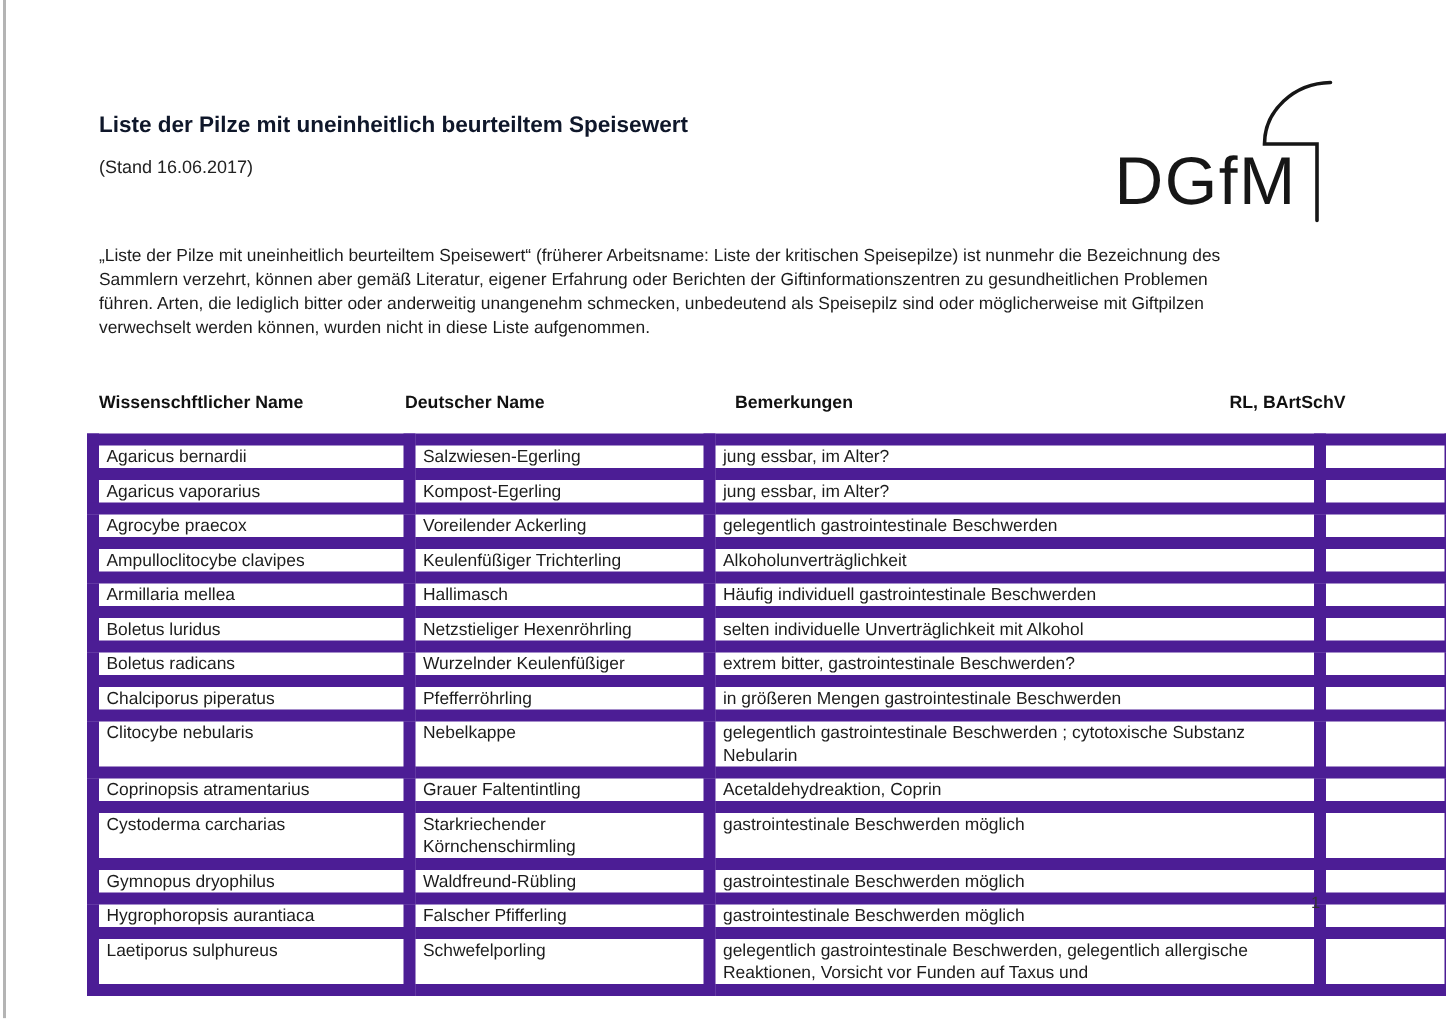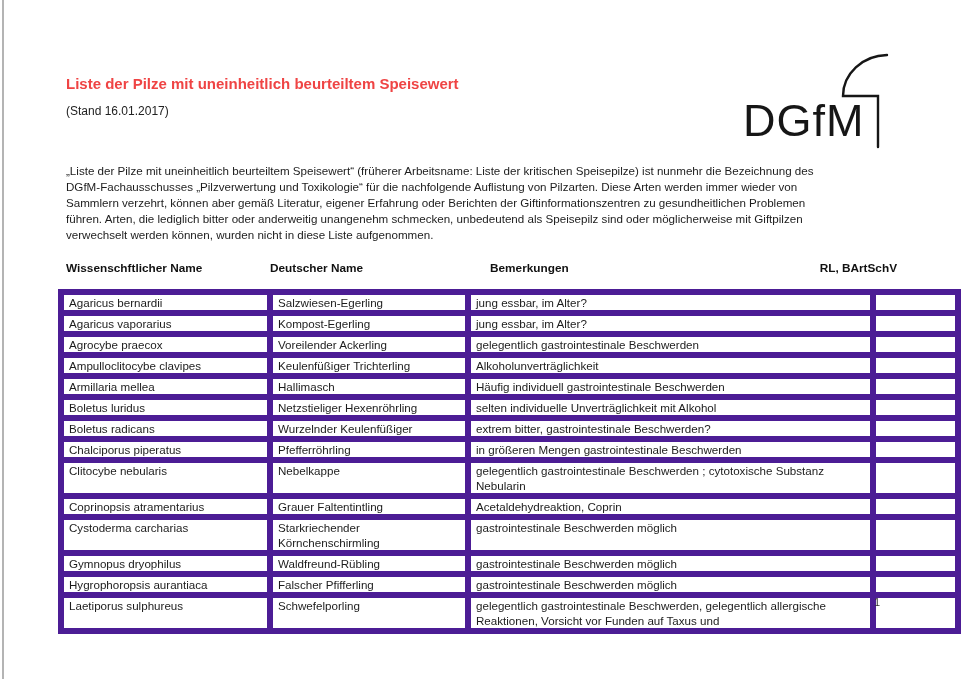--- a/index.html
+++ b/index.html
@@ -23,21 +23,21 @@
     width: 2px;
     height: 679px;
     background: #b4b4b4;
   }
   .title {
     position: absolute;
     left: 66px;
     top: 75px;
     font-size: 15px;
     font-weight: bold;
-    color: #ef4444;
+    color: #0f172a;
     white-space: nowrap;
   }
   .stand {
     position: absolute;
     left: 66px;
     top: 104px;
     font-size: 12px;
     color: #222;
     white-space: nowrap;
   }
@@ -91,21 +91,21 @@
   .ch3 { right: 0px; }
   table.species {
     position: absolute;
     left: 58px;
     top: 289px;
     width: 833px;
     border-collapse: collapse;
     table-layout: fixed;
   }
   table.species td {
-    border: 6px solid #4c1d95;
+    border: 8px solid #4c1d95;
     font-size: 11.6px;
     line-height: 15px;
     padding: 0 5px;
     vertical-align: top;
     overflow: hidden;
   }
   td.c0 { width: 193px; }
   td.c1 { width: 182px; }
   td.c2 { width: 389px; }
   td.c3 { width: 69px; }
@@ -117,32 +117,31 @@
     color: #333;
   }
 </style>
 </head>
 <body>
 
 <div class="page">
   <div class="left-edge"></div>
 
   <div class="title">Liste der Pilze mit uneinheitlich beurteiltem Speisewert</div>
-  <div class="stand">(Stand 16.01.2017)</div>
+  <div class="stand">(Stand 16.06.2017)</div>
 
   <div class="logo">
     <svg class="logo-shape" width="56" height="102" viewBox="0 0 56 102">
       <path d="M 49 7 A 45 41 0 0 0 5 48 L 40 48 L 40 99" fill="none" stroke="#161616" stroke-width="2.4" stroke-linecap="round"></path>
     </svg>
     <span class="logo-text">DGfM</span>
   </div>
 
   <div class="intro">
       <div class="iline">„Liste der Pilze mit uneinheitlich beurteiltem Speisewert“ (früherer Arbeitsname: Liste der kritischen Speisepilze) ist nunmehr die Bezeichnung des</div>
-      <div class="iline">DGfM-Fachausschusses „Pilzverwertung und Toxikologie“ für die nachfolgende Auflistung von Pilzarten. Diese Arten werden immer wieder von</div>
       <div class="iline">Sammlern verzehrt, können aber gemäß Literatur, eigener Erfahrung oder Berichten der Giftinformationszentren zu gesundheitlichen Problemen</div>
       <div class="iline">führen. Arten, die lediglich bitter oder anderweitig unangenehm schmecken, unbedeutend als Speisepilz sind oder möglicherweise mit Giftpilzen</div>
       <div class="iline">verwechselt werden können, wurden nicht in diese Liste aufgenommen.</div>
     </div>
 
   <div class="col-headers">
     <span class="ch0">Wissenschftlicher Name</span>
     <span class="ch1">Deutscher Name</span>
     <span class="ch2">Bemerkungen</span>
     <span class="ch3">RL, BArtSchV</span>

